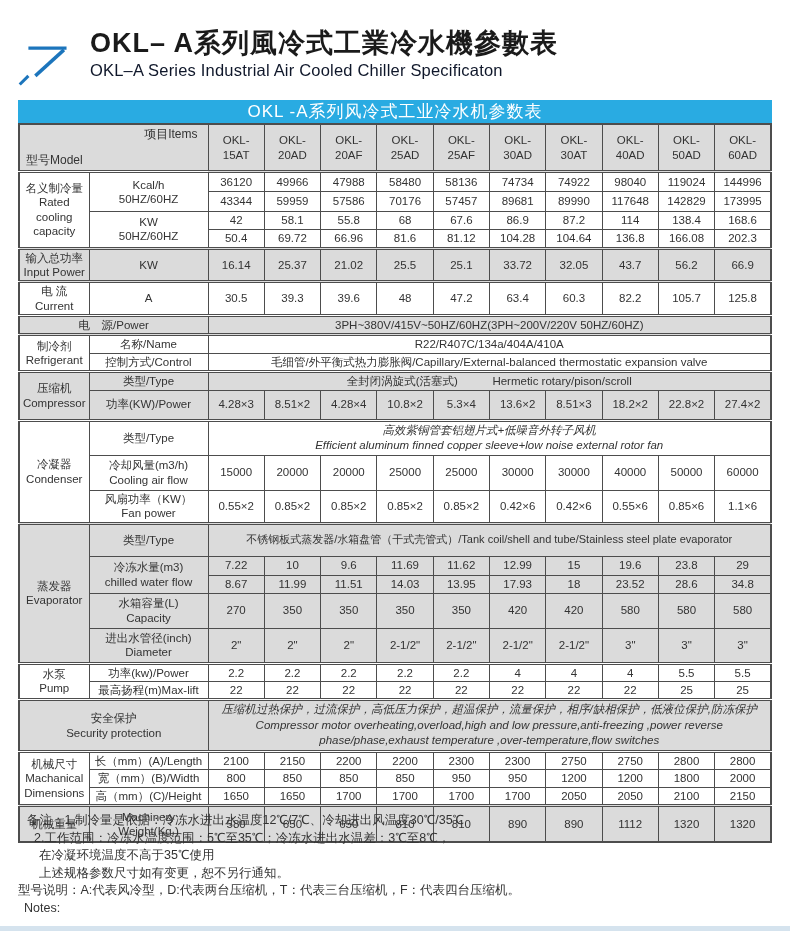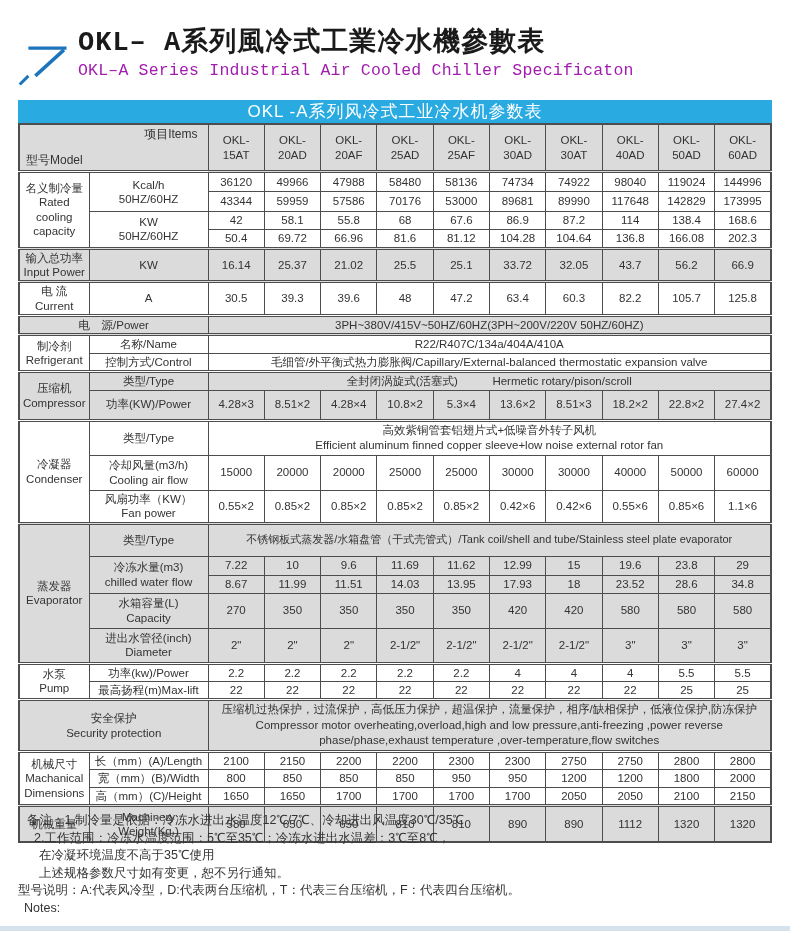--- a/index.html
+++ b/index.html
@@ -7,42 +7,42 @@
     width:790px;height:931px;background:#ffffff;position:relative;overflow:hidden;
     font-family:"Liberation Sans",sans-serif;color:#333;
     -webkit-font-smoothing:antialiased;
   }
   .page{position:absolute;inset:0;}
 
   
   .doc-header{position:absolute;left:18px;top:28px;width:754px;}
   .hdr-flex{display:flex;align-items:flex-start;}
   .arrow-wrap{width:52px;height:52px;margin-top:8px;flex:0 0 auto;}
-  .titles{margin-left:8px;font-family:Liberation Mono, monospace;}
+  .titles{margin-left:20px;}
   .title-zh{font-size:27px;font-weight:bold;color:#1a1a1a;letter-spacing:1px;line-height:30px;}
-  .title-en{font-size:16.5px;color:#a21caf;margin-top:3px;letter-spacing:0.2px;}
+  .title-en{font-size:16.5px;color:#0f172a;margin-top:3px;letter-spacing:0.2px;}
 
   
   .tbl-wrap{position:absolute;left:18px;top:100px;width:754px;}
   .tbl-title{
     background:#29ABE2;color:#ffffff;text-align:center;
     font-size:17px;height:23px;line-height:23px;letter-spacing:1px;
   }
   table.spec{
     width:754px;border-collapse:collapse;table-layout:fixed;
     font-size:11.5px;text-align:center;color:#333;border:2px solid #4d4d4d;
   }
   table.spec td{border:1px solid #4d4d4d;padding:1px 2px;vertical-align:middle;line-height:1.25;}
   tr.gray > td{background:#DBDBDB;}
   tr.sec > td{border-top:3px double #4d4d4d;}
   .pre{white-space:pre-line;}
   td.cat{line-height:1.55;}
   td.item{line-height:1.3;}
   td.wide{padding:1px 4px;}
-  .two-line div{line-height:1.35;}
+  .two-line div{line-height:1.35;font-style:italic;}
 
   
   td.diag{
     position:relative;padding:0;
     background-image:linear-gradient(to bottom right,transparent 49.4%,#4d4d4d 49.4%,#4d4d4d 50.8%,transparent 50.8%);
   }
   td.diag .model-lbl{position:absolute;left:6px;bottom:2px;font-size:12px;}
   td.diag .items-lbl{position:absolute;right:10px;top:2px;font-size:12px;}
 
   
@@ -129,21 +129,21 @@
             <td>74922</td>
             <td>98040</td>
             <td>119024</td>
             <td>144996</td>
           </tr>
         <tr style="height:20px">
             <td>43344</td>
             <td>59959</td>
             <td>57586</td>
             <td>70176</td>
-            <td>53000</td>
+            <td>57457</td>
             <td>89681</td>
             <td>89990</td>
             <td>117648</td>
             <td>142829</td>
             <td>173995</td>
           </tr>
         <tr style="height:18px">
           <td rowspan="2" class="item pre">KW
 50HZ/60HZ</td>
         <td>42</td>

